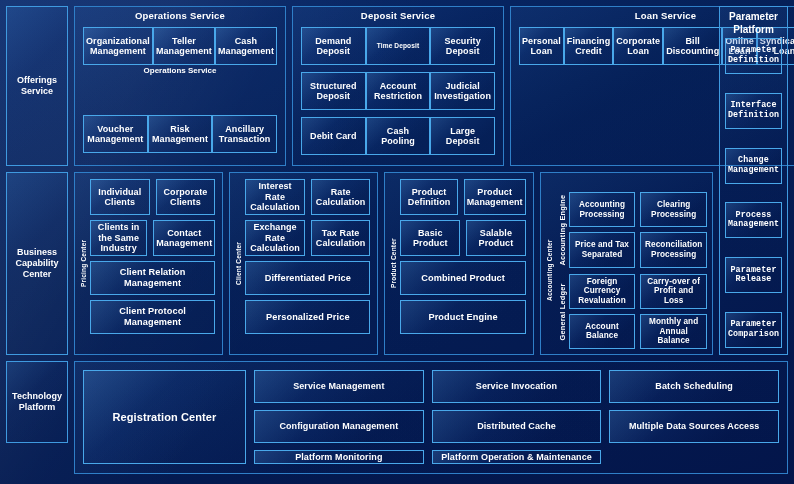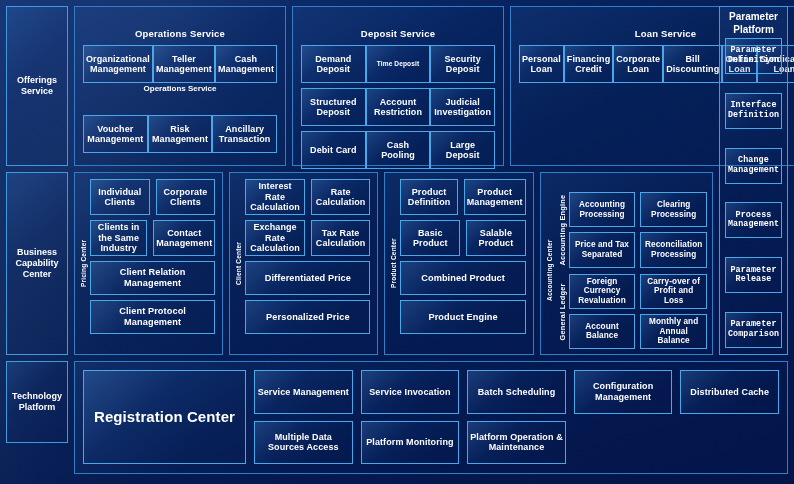--- a/index.html
+++ b/index.html
@@ -123,21 +123,21 @@
   }
   #param-col .leaf { height: 36px; font-size: 8.4px; font-family: Liberation Mono, monospace; }
 
   
   #row1 { height: 160px; }
   #row1 .spine { height: 160px; }
   #row1 .svc {
     flex: 1 1 0;
     border: 1px solid #2f7fc8;
     background: linear-gradient(150deg, rgba(60,120,200,0.13) 0%, rgba(10,40,105,0.05) 45%, rgba(4,22,70,0.0) 80%);
-    padding: 21px 8px 8px 8px;
+    padding: 3px 8px 8px 8px;
     display: flex;
     flex-direction: column;
   }
   #row1 .svc .sect-title { margin-bottom: 6px; }
   #row1 .grid3 {
     flex: 1;
     display: grid;
     grid-template-columns: repeat(3, 1fr);
   }
   #row1 .leaf { height: 38px; }
@@ -208,26 +208,26 @@
   #row3 .techwrap {
     flex: 1 1 0;
     border: 1px solid #2f7fc8;
     background: linear-gradient(150deg, rgba(60,120,200,0.13) 0%, rgba(10,40,105,0.05) 45%, rgba(4,22,70,0.0) 80%);
     padding: 8px 8px 9px 8px;
     display: flex;
     gap: 8px;
   }
   #row3 .reg {
     flex: 0 0 163px;
-    font-size: 15px;
+    font-size: 11px;
   }
   #row3 .techgrid {
     flex: 1;
     display: grid;
-    grid-template-columns: repeat(5, 1fr);
+    grid-template-columns: repeat(3, 1fr);
     grid-template-rows: 1fr 1fr;
     column-gap: 8px;
     row-gap: 7px;
     border-radius: 16px;
   }
   #row3 .techgrid .leaf { font-size: 9px; }
 </style>
 </head>
 <body>
 

